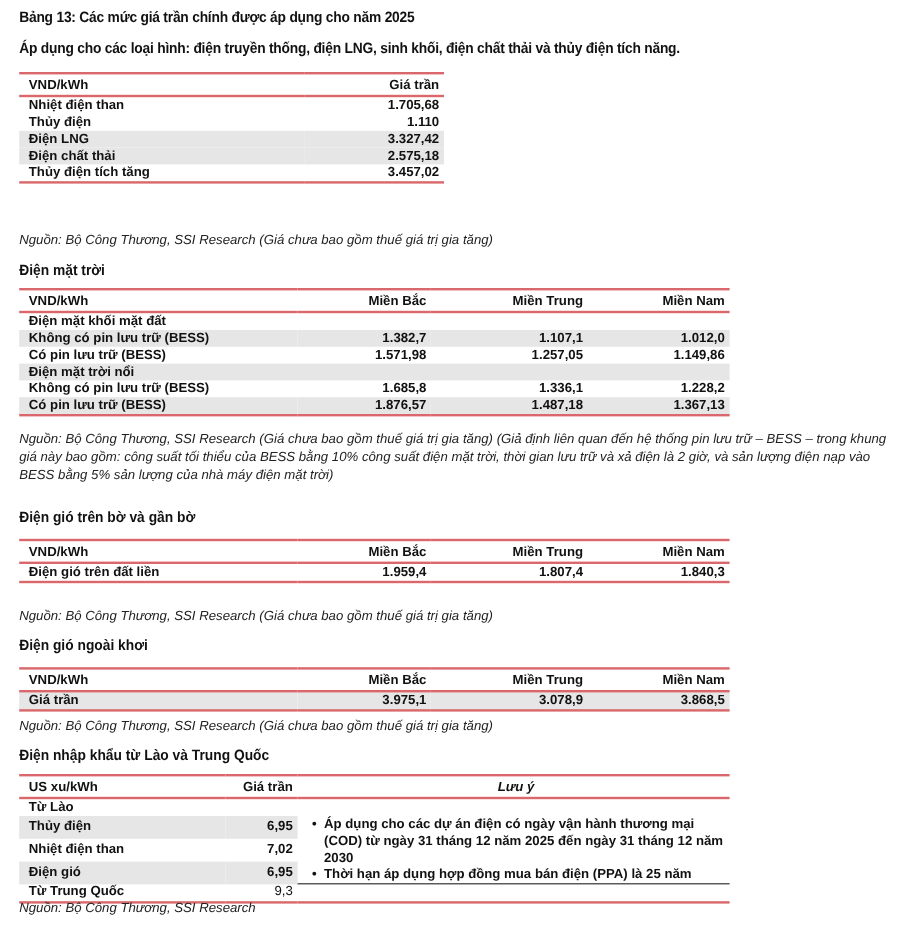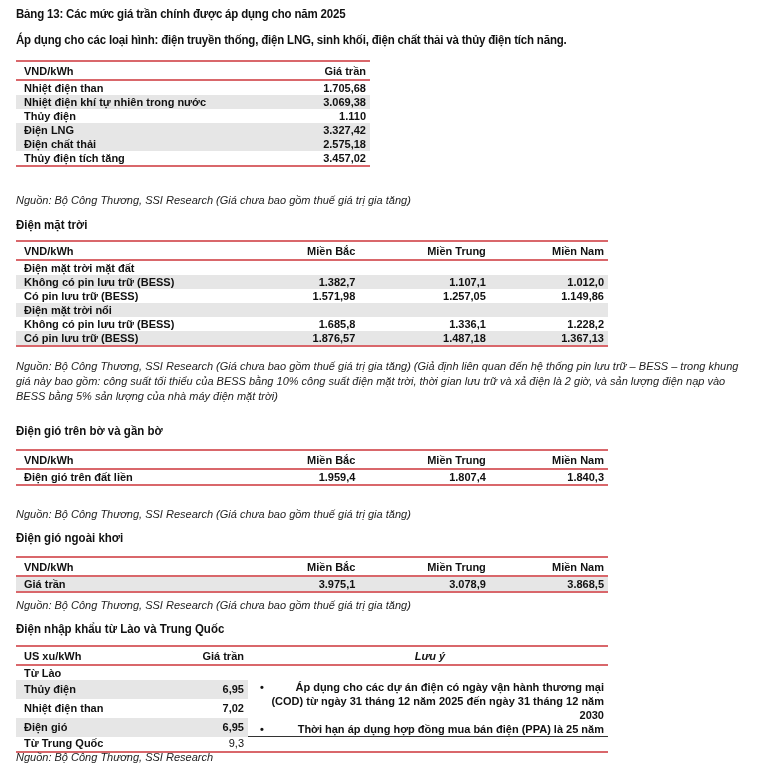--- a/index.html
+++ b/index.html
@@ -41,45 +41,41 @@
     .shade td { background: #e6e6e6; }
     .shade td.noshade { background: transparent; }
     .group td { font-weight: bold; }
     .notes-cell { vertical-align: top; padding-left: 12px; font-size: 11px; line-height: 14px; }
     .note { position: relative; padding-left: 10px; white-space: normal; }
     .note::before { content: "\2022"; position: absolute; left: 0; top: 0; }
     .source {
       position: absolute; left: 0; font-size: 11px; font-style: italic; color: #222;
       line-height: 15px;
     }
-    .notes-underline { border-bottom: 1px solid #333; text-align: right; }
+    .notes-underline { border-bottom: 1px solid #333; }
   </style>
 </head>
 <body>
 
 <div class="page">
 
   <div class="title">Bảng 13: Các mức giá trần chính được áp dụng cho năm 2025</div>
   <div class="subtitle">Áp dụng cho các loại hình: điện truyền thống, điện LNG, sinh khối, điện chất thải và thủy điện tích năng.</div>
 
   <table class="t-main" style="top:60px; width:354px;">
     <thead>
       <tr>
         <th style="text-align:left;">VND/kWh</th>
         <th class="num">Giá trần</th>
       </tr>
     </thead>
     <tbody>
       <tr>
           <td>Nhiệt điện than</td>
           <td class="num">1.705,68</td>
-        </tr>
-      <tr class="shade">
-          <td>Nhiệt điện khí tự nhiên trong nước</td>
-          <td class="num">3.069,38</td>
         </tr>
       <tr>
           <td>Thủy điện</td>
           <td class="num">1.110</td>
         </tr>
       <tr class="shade">
           <td>Điện LNG</td>
           <td class="num">3.327,42</td>
         </tr>
       <tr class="shade">
@@ -99,21 +95,21 @@
     <thead>
       <tr>
         <th style="text-align:left; width:220px;">VND/kWh</th>
         <th class="num">Miền Bắc</th>
         <th class="num">Miền Trung</th>
         <th class="num">Miền Nam</th>
       </tr>
     </thead>
     <tbody>
       <tr class="group">
-          <td colspan="4">Điện mặt trời mặt đất</td>
+          <td colspan="4">Điện mặt khối mặt đất</td>
         </tr>
       <tr class="shade">
         <td>Không có pin lưu trữ (BESS)</td>
         <td class="num">1.382,7</td>
         <td class="num">1.107,1</td>
         <td class="num">1.012,0</td>
       </tr>
       <tr>
         <td>Có pin lưu trữ (BESS)</td>
         <td class="num">1.571,98</td>

